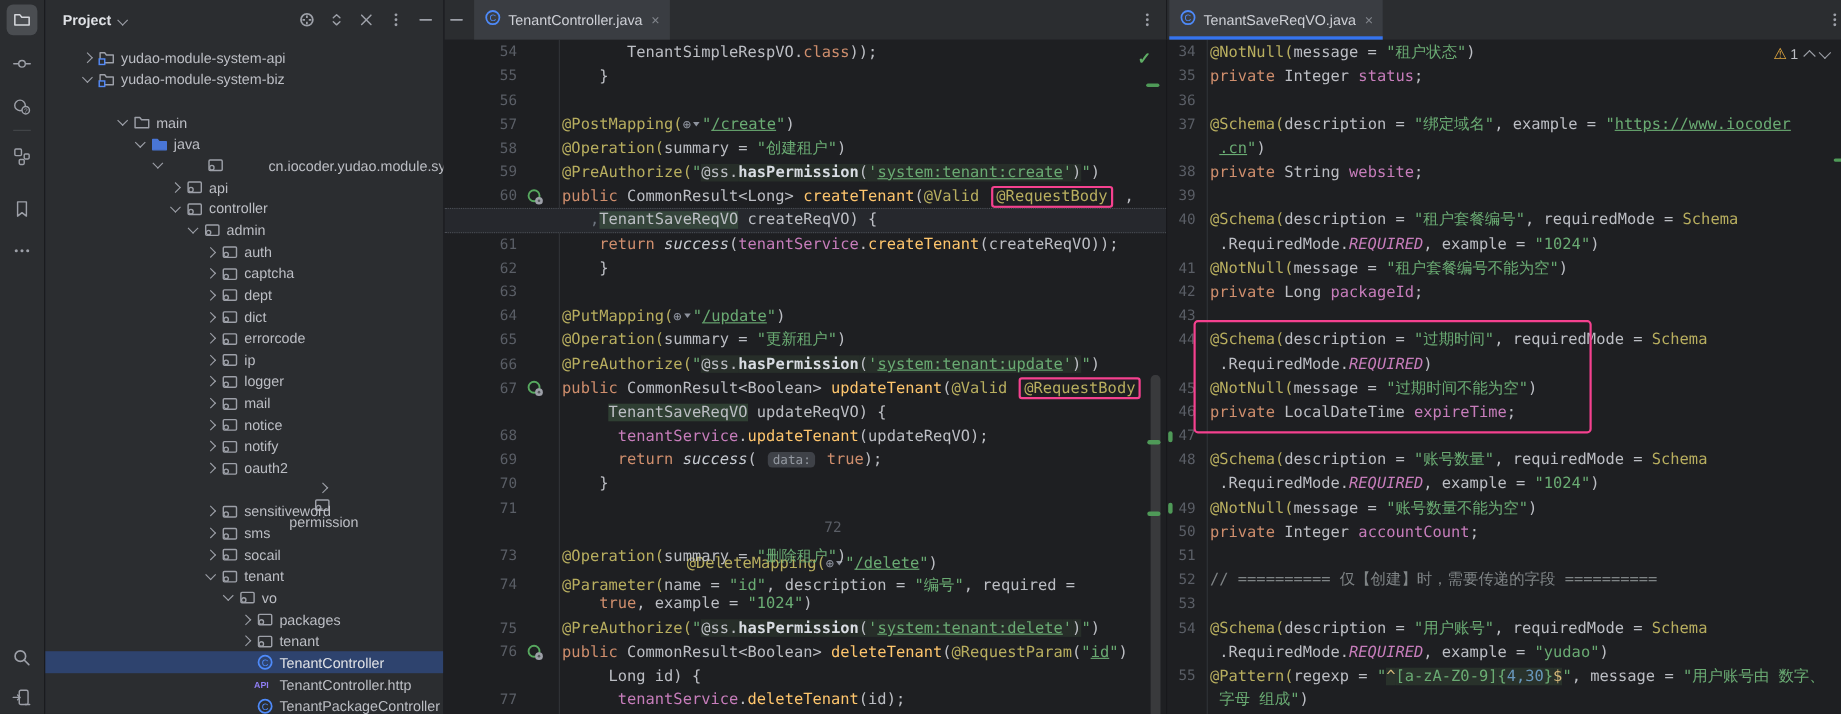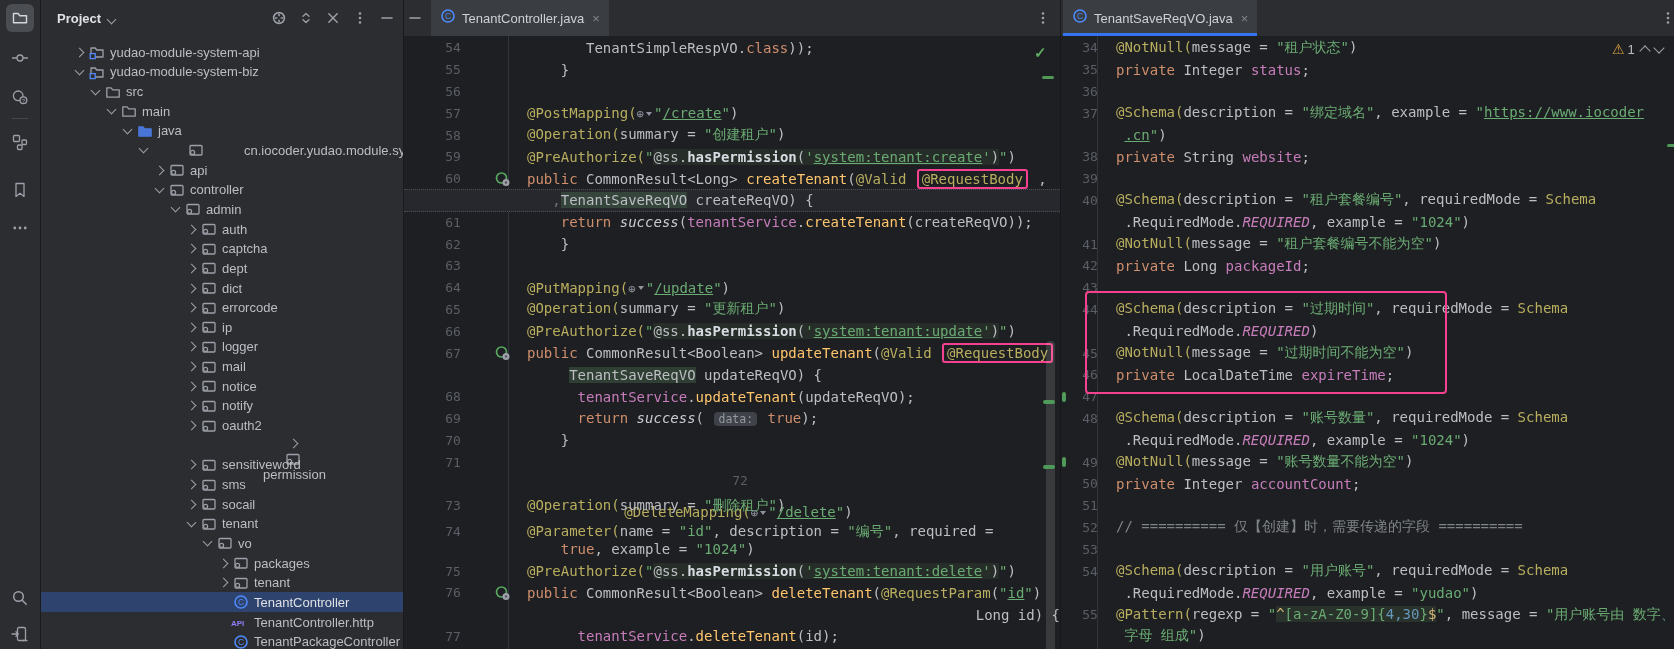--- a/index.html
+++ b/index.html
@@ -36,21 +36,21 @@
   .tab.underline:after{content:"";position:absolute;left:0;right:0;bottom:0;height:3px;background:#3574f0;}
   .tbkebab{position:absolute;top:10px;width:16px;height:16px;}
   .tbminus{position:absolute;top:10px;left:3px;width:16px;height:16px;}
   
   .editor{position:absolute;top:36px;bottom:0;background:#1e1f22;overflow:hidden;z-index:2;}
   #ed1{left:404px;width:656px;border-right:1px solid #17181b;}
   #ed2{left:1061px;width:613px;}
   .gutline{position:absolute;top:0;bottom:0;width:1px;background:#313438;}
   .crow{position:absolute;left:0;right:0;height:21.8px;display:flex;align-items:center;}
   .crow.cur{background:#26282d;border-top:1px dotted #4b4e55;border-bottom:1px dotted #4b4e55;margin-top:-1px;}
-  .lnum{font-family:"DejaVu Sans Mono",monospace;font-size:13px;color:#5a5e66;text-align:center;flex:none;margin-left:16px;}
+  .lnum{font-family:"DejaVu Sans Mono",monospace;font-size:13px;color:#5a5e66;text-align:right;flex:none;}
   #ed1 .lnum{width:66px;}
   #ed2 .lnum{width:26px;}
   .runic{width:20px;height:16px;margin-left:8px;flex:none;}
   .code{font-family:"DejaVu Sans Mono",monospace;font-size:14px;white-space:pre;margin-left:13px;flex:none;}
   
   .tk-k{color:#cf8e6d;} .tk-d{color:#bcbec4;} .tk-a{color:#b8ae5f;}
   .tk-s{color:#6aab73;} .tk-su{color:#6aab73;text-decoration:underline;}
   .tk-m{color:#ffc66d;} .tk-di{color:#c7cbd2;font-style:italic;}
   .tk-f{color:#c77dbb;} .tk-fi{color:#c77dbb;font-style:italic;}
   .tk-c{color:#7f8486;}
@@ -186,31 +186,20 @@
         <span class="tchev">
           <span class="chev open"></span>
         </span>
         <span class="ticon">
           <svg width="16" height="16" viewBox="0 0 16 16">
             <path d="M2 4h4.2l1.5 2h6.3v7H2z" stroke="#9da0a8" stroke-width="1.3" fill="none" stroke-linecap="round" stroke-linejoin="round"></path>
             <rect x="1.2" y="9.6" width="5" height="5" fill="#2b2d30" stroke="#548af7" stroke-width="1.3"></rect>
           </svg>
         </span>
         <span class="tlabel">yudao-module-system-biz</span>
-      </div>
-      <div class="trow" style="top: 45.5px; padding-left: 46px;">
-        <span class="tchev">
-          <span class="chev open"></span>
-        </span>
-        <span class="ticon">
-          <svg width="16" height="16" viewBox="0 0 16 16">
-            <path d="M1.8 3.8h4.3l1.6 2h6.5v7.4H1.8z" stroke="#9da0a8" stroke-width="1.3" fill="none" stroke-linecap="round" stroke-linejoin="round"></path>
-          </svg>
-        </span>
-        <span class="tlabel">src</span>
       </div>
       <div class="trow" style="top: 65.15px; padding-left: 62px;">
         <span class="tchev">
           <span class="chev open"></span>
         </span>
         <span class="ticon">
           <svg width="16" height="16" viewBox="0 0 16 16">
             <path d="M1.8 3.8h4.3l1.6 2h6.5v7.4H1.8z" stroke="#9da0a8" stroke-width="1.3" fill="none" stroke-linecap="round" stroke-linejoin="round"></path>
           </svg>
         </span>
@@ -711,21 +700,21 @@
     </div>
     <div class="crow" style="top: 546px;">
       <span class="lnum">76</span>
       <span class="runic"><svg width="18" height="17" viewBox="0 0 18 17">
           <circle cx="7.5" cy="7" r="5" fill="none" stroke="#57a85f" stroke-width="1.7"></circle>
           <circle cx="12" cy="11.5" r="3.5" fill="#9da0a8"></circle>
           <circle cx="12" cy="11.5" r="1.2" fill="#54565b"></circle>
         </svg></span>
       <span class="code"><span class="tk-k">public</span><span class="tk-d"> CommonResult&lt;Boolean&gt; </span><span class="tk-m">deleteTenant</span><span class="tk-d">(</span><span class="tk-a">@RequestParam</span><span class="tk-d">(</span><span class="tk-s">"</span><span class="tk-su">id</span><span class="tk-s">"</span><span class="tk-d">)</span></span>
     </div>
-    <div class="crow" style="top: 567.8px; justify-content: space-between;">
+    <div class="crow" style="top: 567.8px;">
       <span class="lnum"></span>
       <span class="runic"></span>
       <span class="code"><span class="tk-d">     Long id) {</span></span>
     </div>
     <div class="crow" style="top: 589.6px;">
       <span class="lnum">77</span>
       <span class="runic"></span>
       <span class="code"><span class="tk-d">      </span><span class="tk-f">tenantService</span><span class="tk-d">.</span><span class="tk-m">deleteTenant</span><span class="tk-d">(id);</span></span>
     </div>
   </div>

